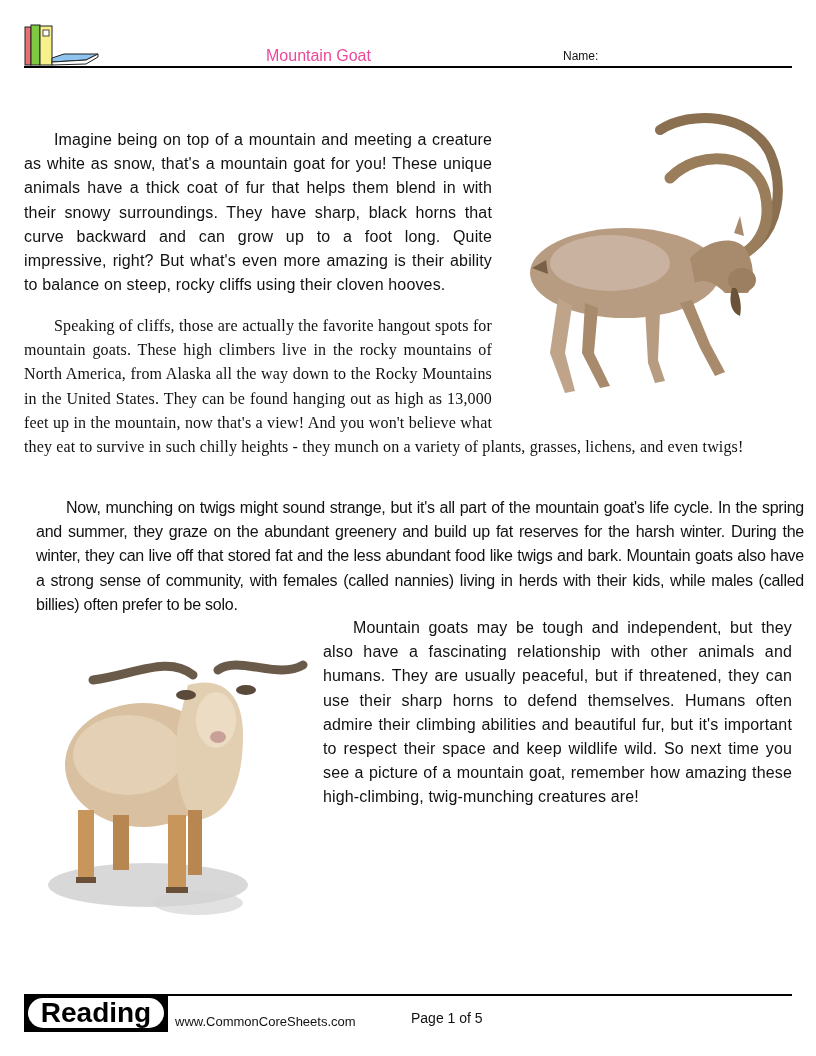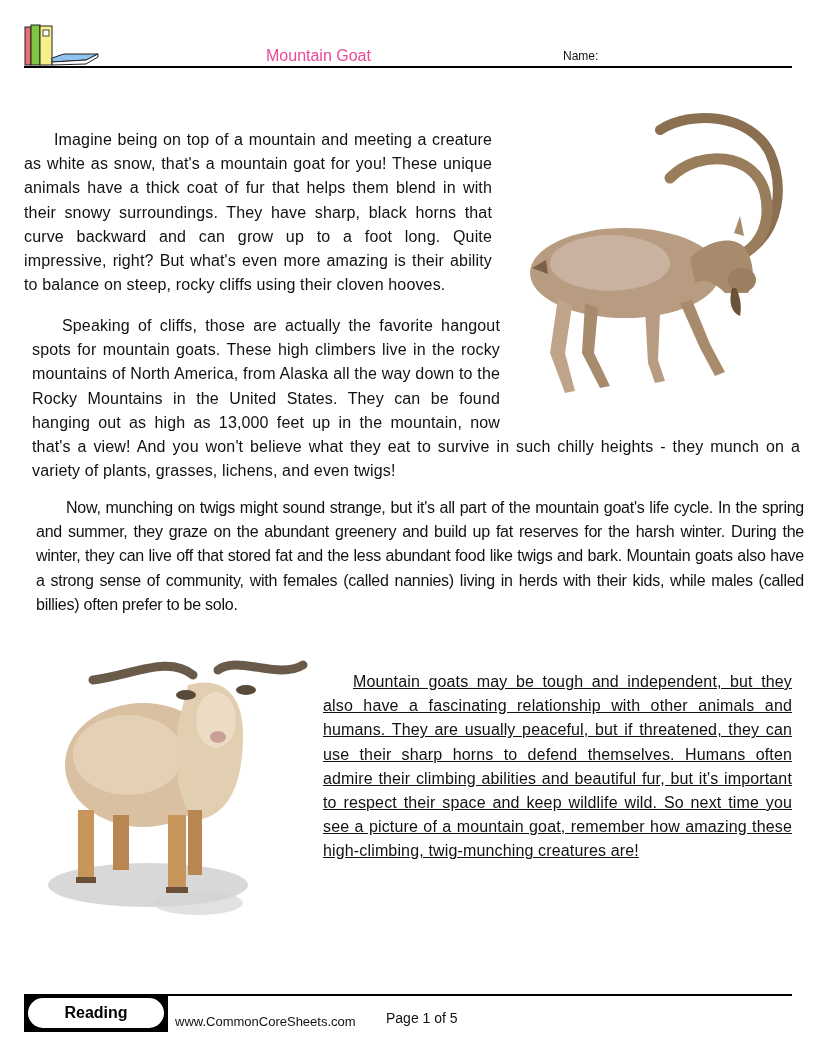--- a/index.html
+++ b/index.html
@@ -8,34 +8,34 @@
 
   .header { position: absolute; left: 24px; top: 24px; width: 768px; height: 46px; }
   .logo { position: absolute; left: 0; top: 0; width: 78px; height: 44px; }
   .title { position: absolute; left: 242px; top: 23px; font-size: 16px; color: #ec4899; }
   .name-label { position: absolute; left: 532px; top: 25px; font-size: 12px; color: #111; margin-left: 7px; }
   .header-rule { position: absolute; left: 0; top: 42px; width: 768px; height: 2px; background: #000; }
 
   .para { position: absolute; font-size: 16px; line-height: 24.2px; text-align: justify; color: #111; letter-spacing: 0.15px; }
   .para .indent { display: inline-block; width: 30px; }
   #p1 { left: 24px; top: 96px; width: 468px; margin-top: 32px; }
-  #p2 { left: 32px; top: 314px; width: 768px; }
+  #p2 { left: 24px; top: 314px; width: 768px; font-family: Liberation Serif, serif; }
   #p2 .float-space { float: right; width: 300px; height: 120px; }
   #p3 { left: 36px; top: 496px; width: 768px; letter-spacing: -0.25px; }
-  #p4 { left: 323px; top: 670px; width: 469px; text-decoration: underline; }
+  #p4 { left: 323px; top: 616px; width: 469px; }
 
   .goat1 { position: absolute; left: 520px; top: 108px; width: 270px; height: 295px; }
   .goat2 { position: absolute; left: 38px; top: 645px; width: 275px; height: 280px; }
 
   .footer { position: absolute; left: 24px; top: 994px; width: 768px; height: 40px; }
   .footer-rule { position: absolute; left: 140px; top: 0; width: 628px; height: 2px; background: #000; }
   .badge-frame { position: absolute; left: 0; top: 0; width: 144px; height: 38px; background: #000; }
-  .badge { position: absolute; left: 4px; top: 4px; width: 136px; height: 30px; background: #fff; border-radius: 16px; text-align: center; font-weight: bold; font-size: 16px; line-height: 30px; color: #000; }
+  .badge { position: absolute; left: 4px; top: 4px; width: 136px; height: 30px; background: #fff; border-radius: 16px; text-align: center; font-weight: bold; font-size: 28px; line-height: 30px; color: #000; }
   .site { position: absolute; left: 151px; top: 20px; font-size: 13px; color: #111; }
-  .page { position: absolute; left: 362px; top: 16px; font-size: 14px; color: #111; }
+  .page { position: absolute; left: 387px; top: 16px; font-size: 14px; color: #111; }
 </style>
 </head>
 <body>
 
 <div class="header">
   <svg class="logo" viewBox="0 0 78 44">
     <rect x="1" y="3" width="6" height="38" fill="#e87070" stroke="#222" stroke-width="1"></rect>
     <rect x="7" y="1" width="9" height="40" fill="#7fc843" stroke="#222" stroke-width="1"></rect>
     <rect x="16" y="2" width="12" height="39" fill="#f8f08a" stroke="#222" stroke-width="1"></rect>
     <rect x="19" y="6" width="6" height="6" fill="#fff" stroke="#222" stroke-width="0.8"></rect>

